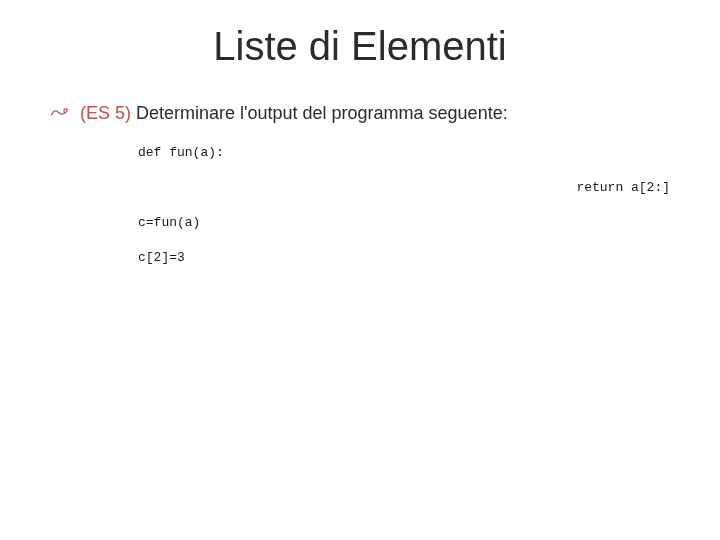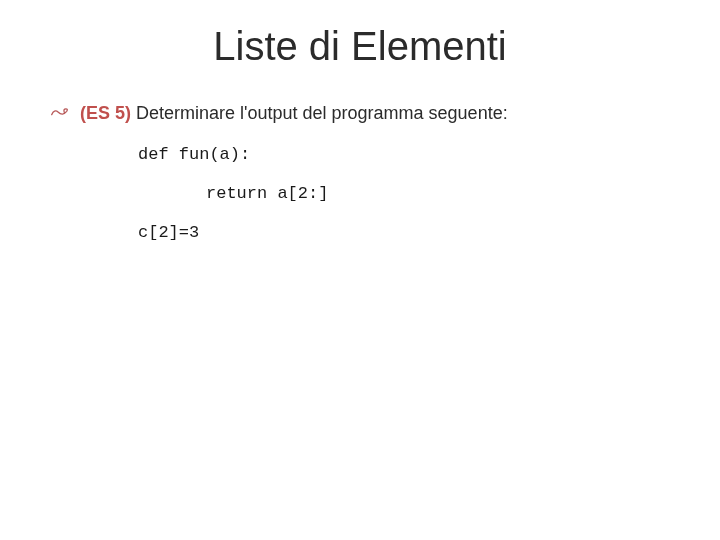--- a/index.html
+++ b/index.html
@@ -36,35 +36,36 @@
     flex-shrink: 0;
     position: relative;
     top: 2px;
   }
   .bullet-text {
     font-size: 18px;
     color: #2b2b2b;
   }
   .es-label {
     color: #c0504d;
-    font-weight: 700;
+    font-weight: 400;
   }
   .code-block {
     margin-left: 88px;
     font-family: "Courier New", Courier, monospace;
-    font-size: 17px;
+    font-size: 13px;
     color: #1a1a1a;
     line-height: 1.0;
   }
   .code-line {
     margin-bottom: 22px;
     white-space: pre;
   }
   .code-line.indent {
     padding-left: 68px;
+    text-align: right;
   }
 </style>
 </head>
 <body>
 
 <div class="slide">
   <h1 class="title">Liste di Elementi</h1>
 
   <div class="bullet-row">
     <span class="bullet-icon">
@@ -73,15 +74,16 @@
       </svg>
     </span>
     <span class="bullet-text">
       <span class="es-label">(ES 5)</span><span> Determinare l'output del programma seguente:</span>
     </span>
   </div>
 
   <div class="code-block">
     <div class="code-line">def fun(a):</div>
     <div class="code-line indent">return a[2:]</div>
+    <div class="code-line">c=fun(a)</div>
     <div class="code-line">c[2]=3</div>
   </div>
 </div>
 
 </body></html>

